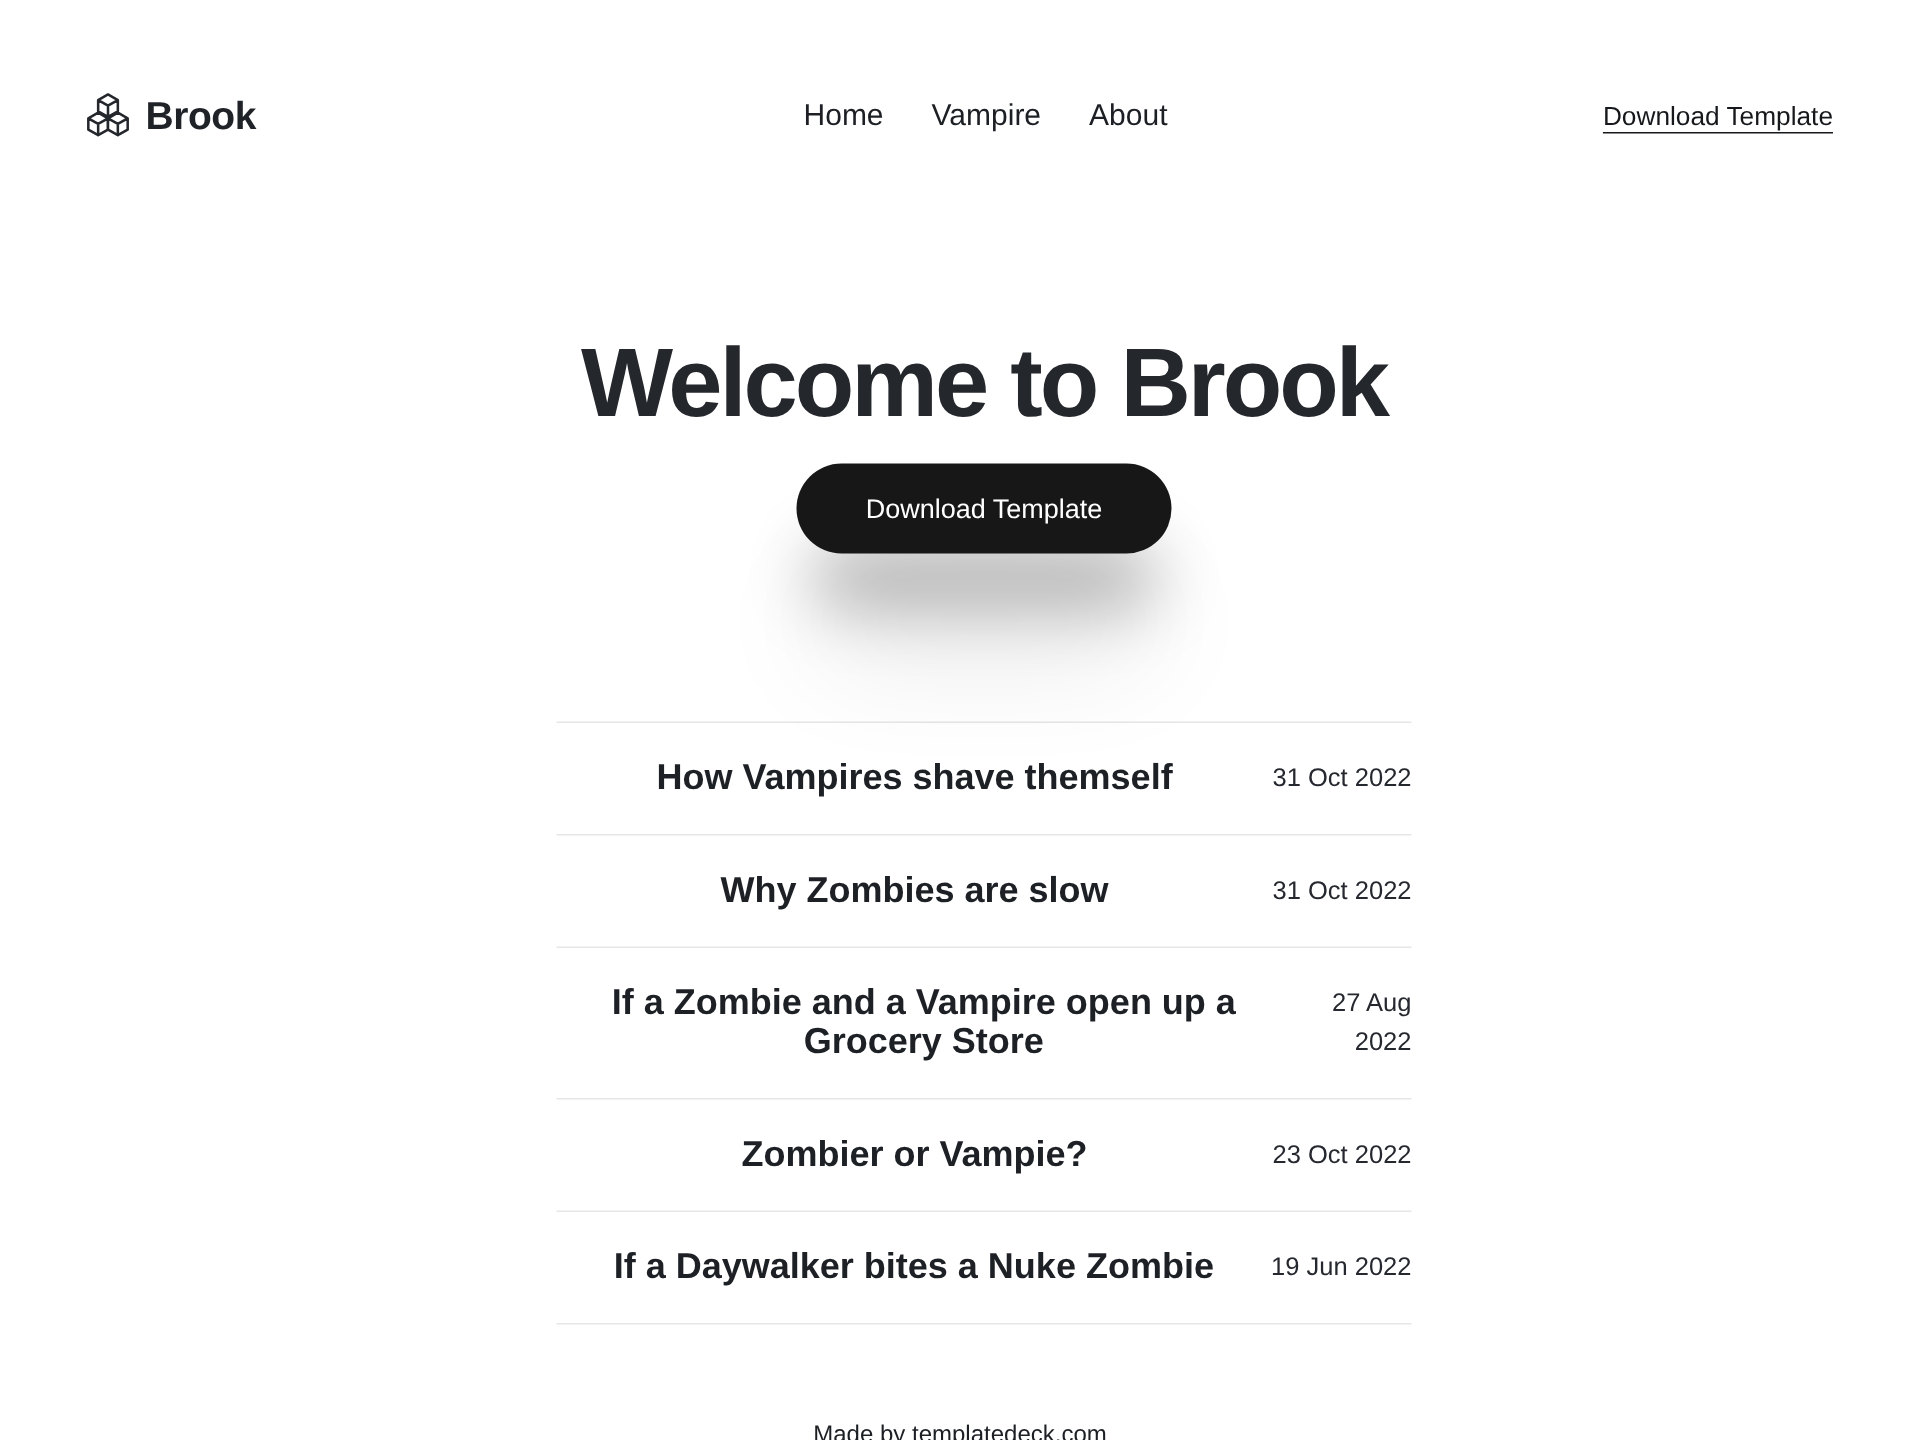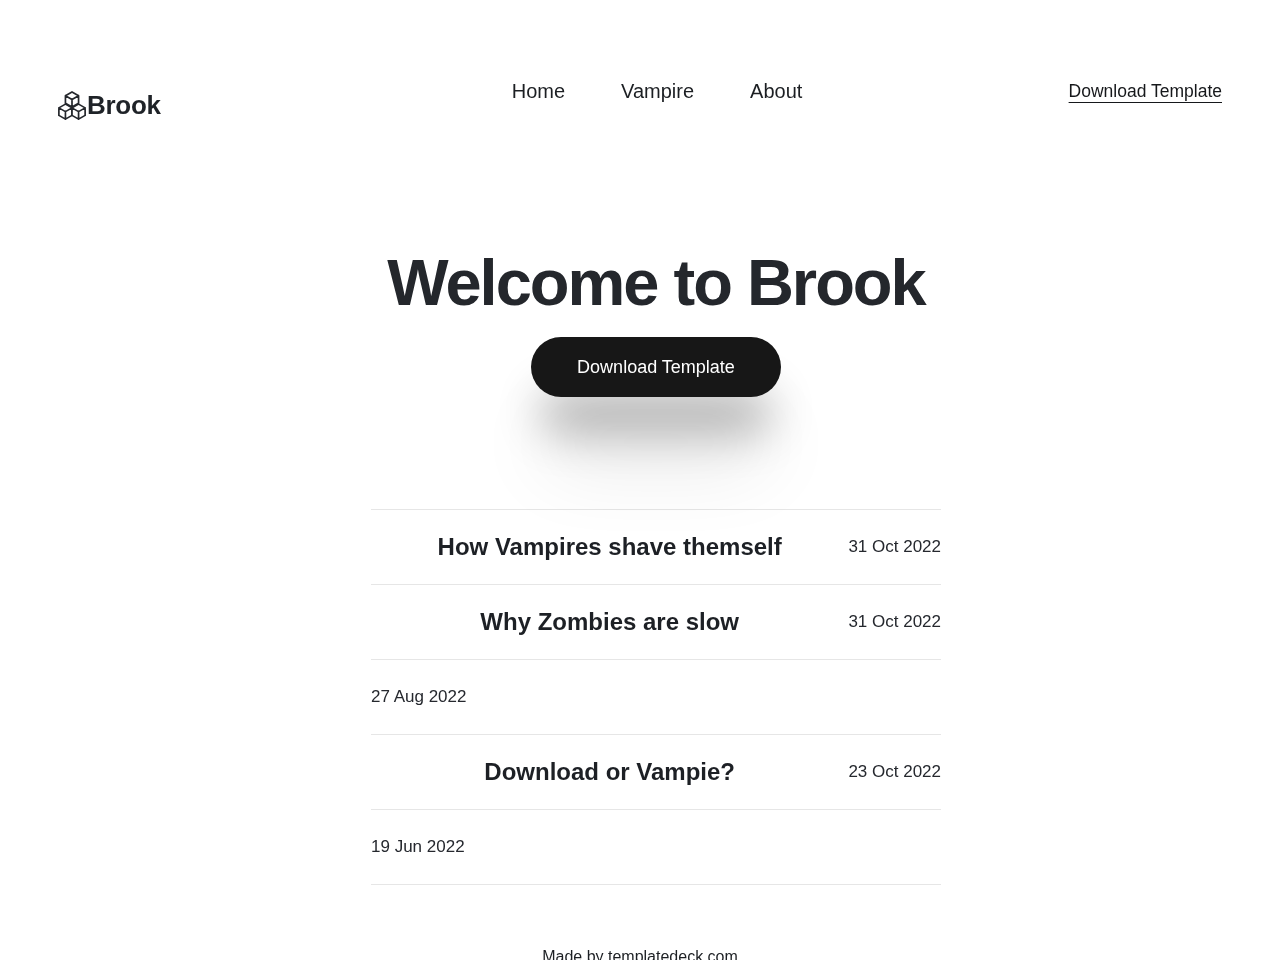--- a/index.html
+++ b/index.html
@@ -14,35 +14,35 @@
 
   
   .site-header {
     display: grid;
     grid-template-columns: 1fr auto 1fr;
     align-items: center;
     padding: 62px 58px 0 57px;
   }
   .brand {
     display: flex;
-    align-items: center;
+    align-items: flex-start;
+    gap: 10px;
     justify-self: start;
     cursor: pointer;
-    margin-top: 28px;
   }
   .brand svg { display: block; }
   .brand-name {
     font-size: 26px;
     font-weight: bold;
     letter-spacing: -0.3px;
     color: #1f2328;
   }
   .main-nav {
     display: flex;
-    gap: 56px;
+    gap: 32px;
     justify-self: center;
     margin-left: 35px; 
   }
   .nav-link {
     font-size: 20px;
     color: #1c1f23;
     text-decoration: none;
     cursor: pointer;
   }
   .header-download-link {
@@ -165,27 +165,29 @@
 
   <article class="post-row">
         <h2 class="post-title">How Vampires shave themself</h2>
         <span class="post-date">31 Oct 2022</span>
       </article>
       <article class="post-row">
         <h2 class="post-title">Why Zombies are slow</h2>
         <span class="post-date">31 Oct 2022</span>
       </article>
       <article class="post-row">
+        <h2 class="post-title">If a Zombie and a Vampire open up a Grocery Store</h2>
         <span class="post-date">27 Aug 2022</span>
       </article>
       <article class="post-row">
-        <h2 class="post-title">Download or Vampie?</h2>
+        <h2 class="post-title">Zombier or Vampie?</h2>
         <span class="post-date">23 Oct 2022</span>
       </article>
       <article class="post-row">
+        <h2 class="post-title">If a Daywalker bites a Nuke Zombie</h2>
         <span class="post-date">19 Jun 2022</span>
       </article>
     </section>
 </main>
 
 <footer class="site-footer">
   <p class="footer-text">Made by templatedeck.com</p>
 </footer>
 
 </body></html>

